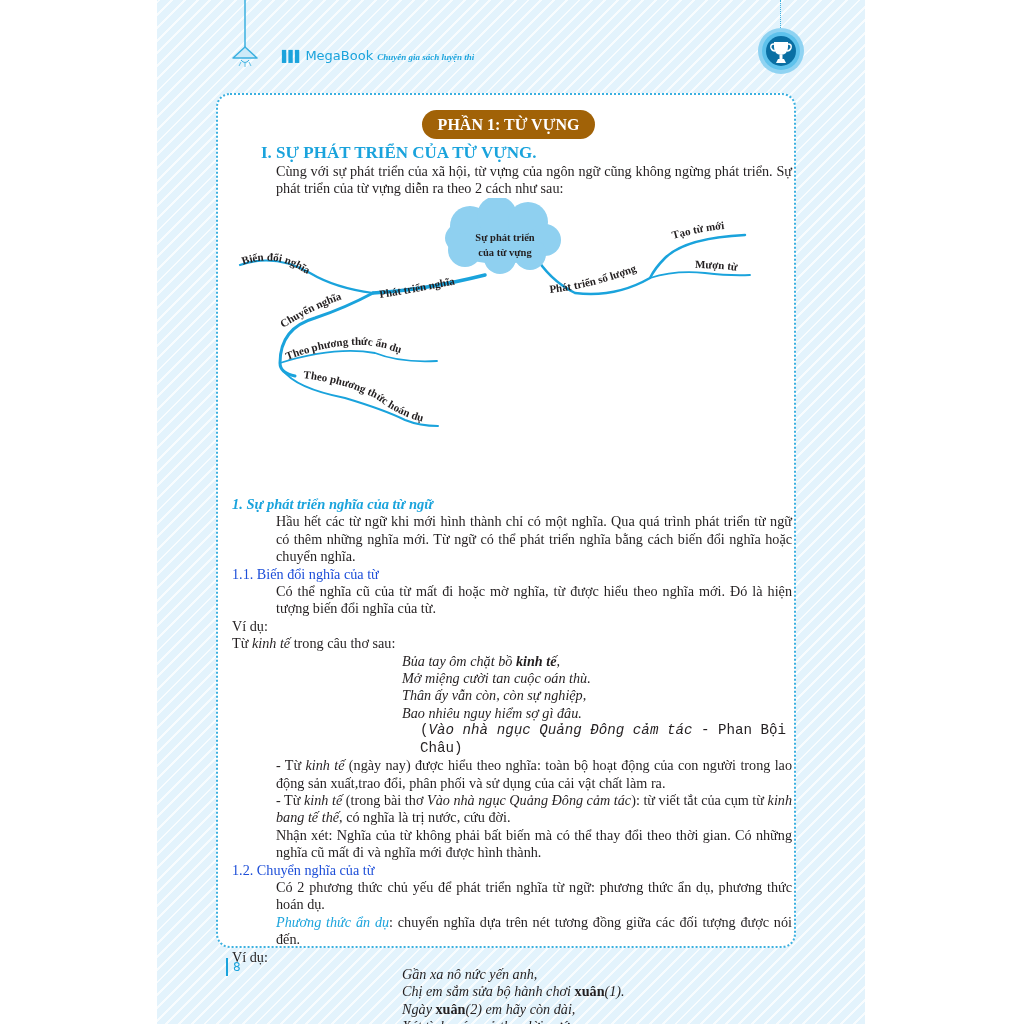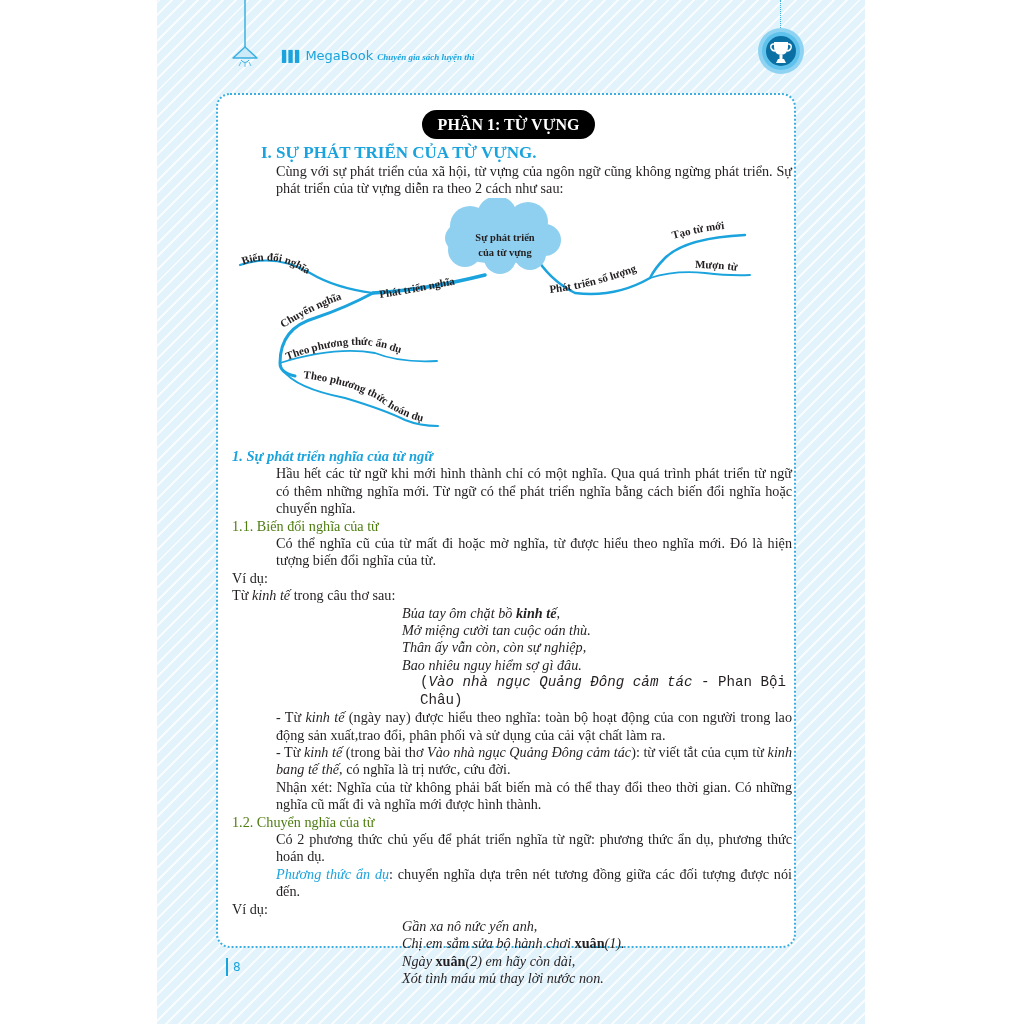--- a/index.html
+++ b/index.html
@@ -24,28 +24,28 @@
 
   .content-box {
     position: absolute; left: 216px; top: 93px; width: 580px; height: 855px;
     background: #ffffff;
     border: 2px dotted #3bb0e0;
     border-radius: 14px;
     box-sizing: border-box;
   }
   .section-pill {
     position: absolute; left: 422px; top: 110px; width: 173px; height: 29px;
-    background: #000000; color: #ffffff; border-radius: 15px;
+    background: #a16207; color: #ffffff; border-radius: 15px;
     display: flex; align-items: center; justify-content: center;
     font-family: "Liberation Serif", serif; font-weight: bold; font-size: 16px;
   }
   .text-block { position: absolute; left: 232px; width: 560px; font-size: 14.2px; line-height: 17.4px; }
   .h1 { color: #1aa3dc; font-weight: bold; font-size: 17px; line-height: 20px; margin-left: 29px; }
-  .h2 { color: #1aa3dc; font-weight: bold; font-style: italic; font-size: 14.5px; }
-  .h3 { color: #4d7c0f; font-size: 14.2px; }
+  .h2 { color: #1aa3dc; font-weight: bold; font-style: italic; font-size: 14.5px; margin-top: 48px; }
+  .h3 { color: #1d4ed8; font-size: 14.2px; }
   .para { text-align: justify; text-align-last: left; margin-left: 44px; }
   .poem { padding-left: 170px; font-style: italic; }
   .poem b { font-style: italic; }
   .accent-italic { color: #1aa3dc; font-style: italic; }
   .mindmap { position: absolute; left: 225px; top: 198px; width: 560px; height: 240px; }
   .page-number { position: absolute; left: 226px; top: 958px; display: flex; align-items: center; gap: 5px; }
   .page-number .bar { width: 2px; height: 18px; background: #1aa3dc; }
   .page-number span { color: #1aa3dc; font-family: "DejaVu Sans", sans-serif; font-size: 12px; }
 </style>
 </head>

